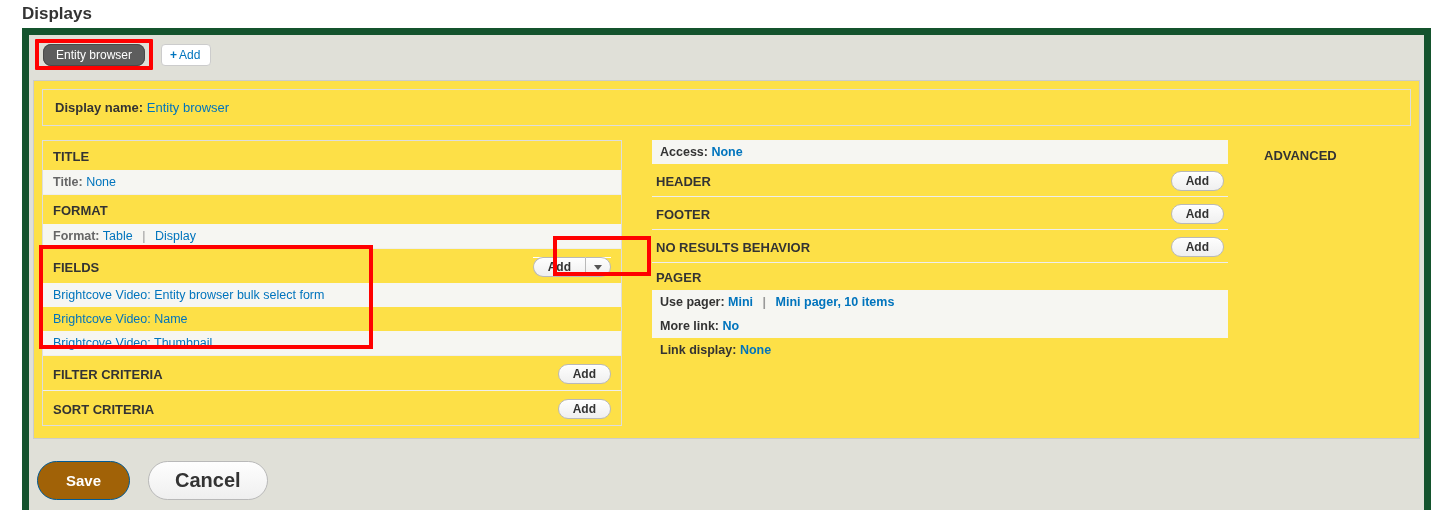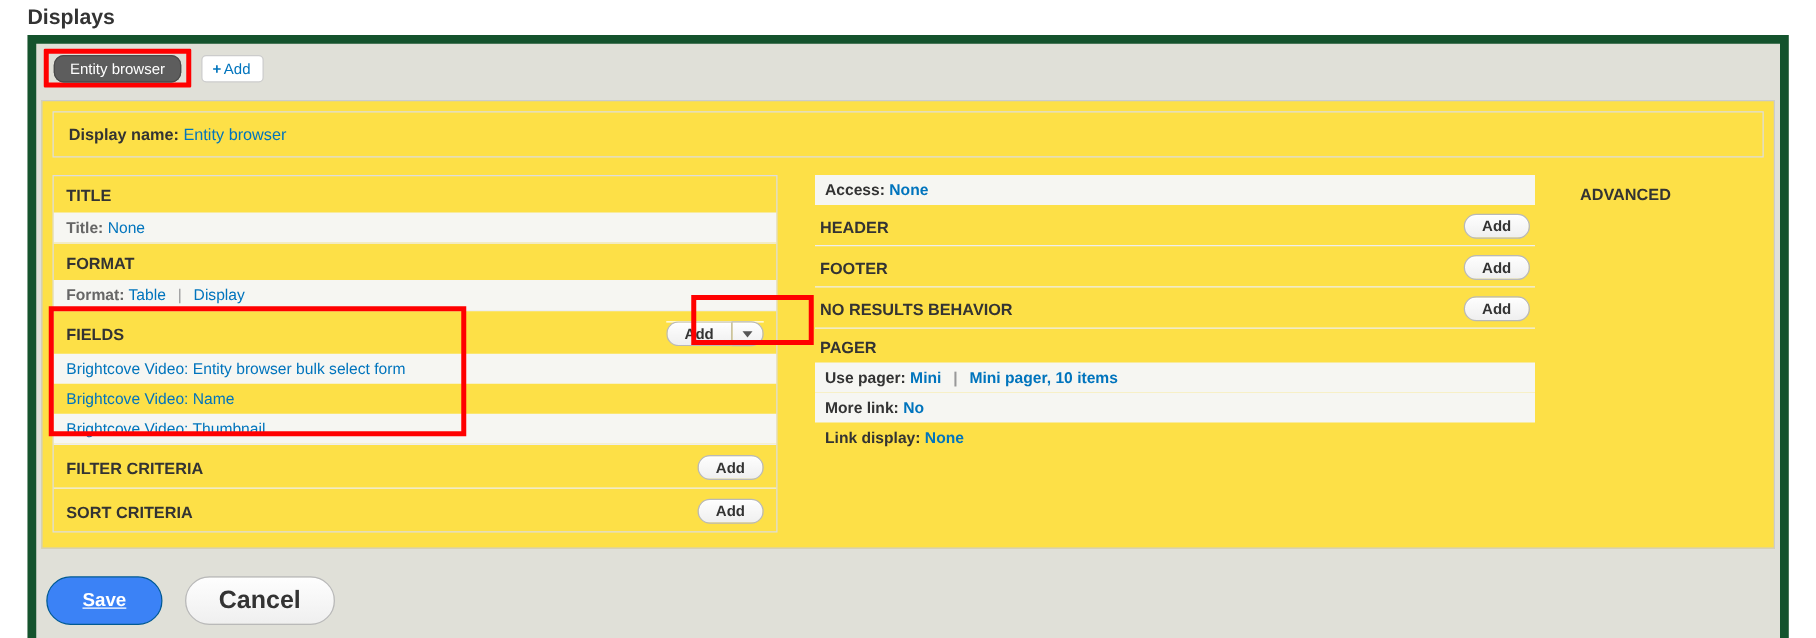--- a/index.html
+++ b/index.html
@@ -132,29 +132,28 @@
   .mid-sect-head.first { border-top: none; }
   .mid-row { padding: 5px 8px; font-size: 12.5px; font-weight: bold; }
   .mid-row.alt { background: #f6f6f2; }
   .adv-title { font-weight: bold; font-size: 13px; padding-top: 8px; }
   .footer-btns {
     padding: 22px 8px 0 8px;
     display: flex;
     gap: 18px;
   }
   .btn-save {
-    background: #3b82f6;
+    background: #a16207;
     color: #fff;
     border: 1px solid #005a94;
     border-radius: 20px;
     padding: 7px 28px;
     font-weight: bold;
     font-size: 15px;
     cursor: pointer;
-    text-decoration: underline;
   }
   .btn-cancel {
     background: linear-gradient(#fefefe, #efefef);
     border: 1px solid #b9b9b9;
     border-radius: 20px;
     padding: 7px 26px;
     font-weight: bold;
     font-size: 20px;
     color: #333;
     cursor: pointer;

